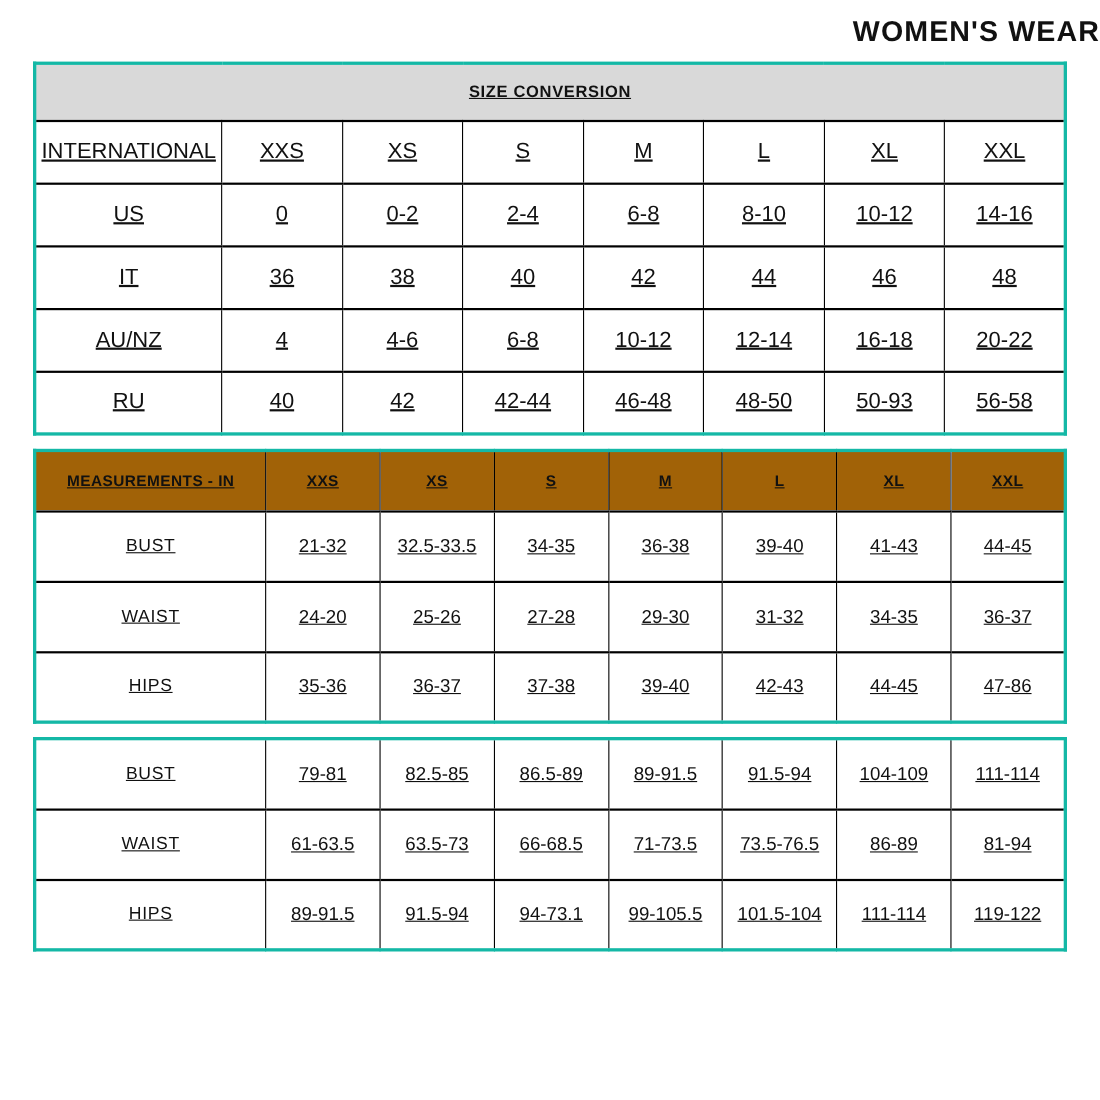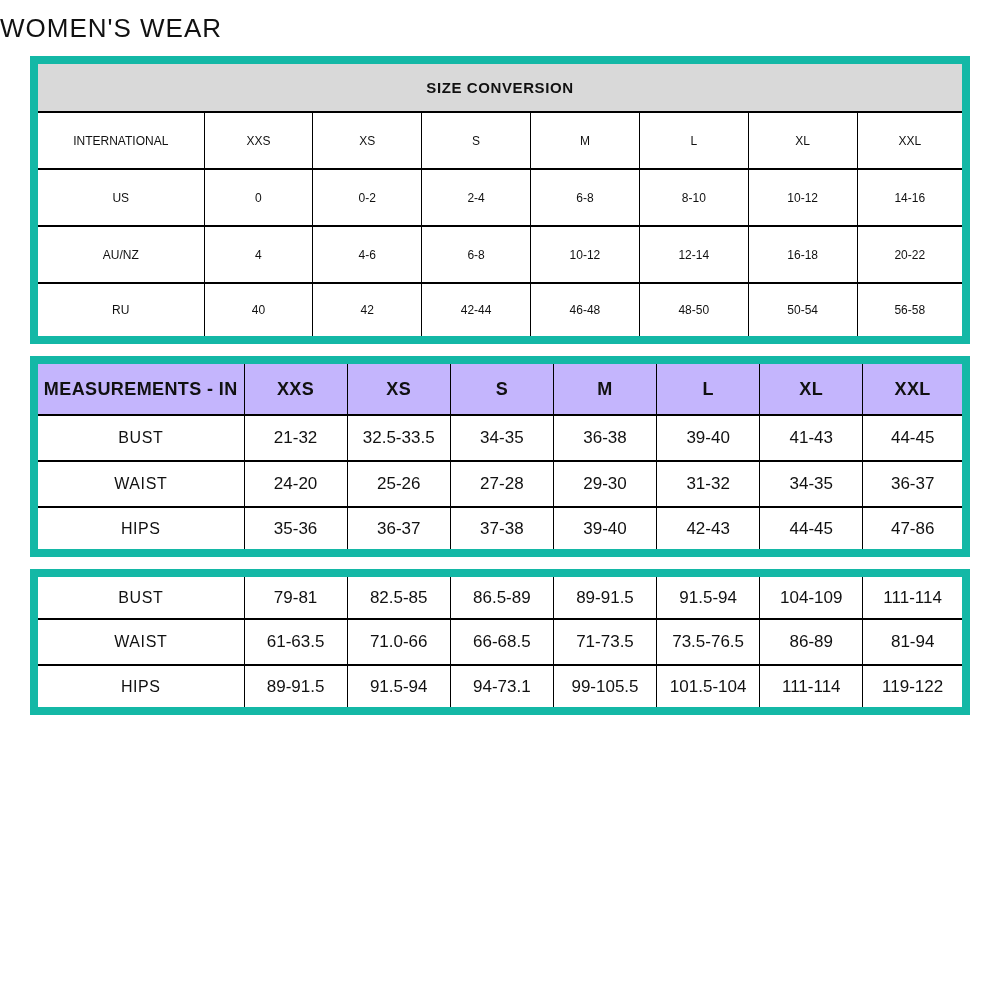--- a/index.html
+++ b/index.html
@@ -8,62 +8,63 @@
     background: #ffffff;
   }
   body {
     width: 1000px;
     height: 1000px;
     font-family: "Liberation Sans", sans-serif;
     color: #111111;
   }
   .page-title {
     margin: 13px 0 12px 0;
-    text-align: left;
+    text-align: right;
     font-size: 26px;
-    font-weight: normal;
+    font-weight: bold;
     letter-spacing: 1px;
     color: #111111;
   }
   table.tbl {
     width: 940px;
     margin: 0 auto 12px auto;
     border-collapse: collapse;
     table-layout: fixed;
-    border: 8px solid #14b8a6;
+    border: 3px solid #14b8a6;
+    text-decoration: underline;
   }
   table.tbl td {
     border-left: 1.5px solid #000000;
     border-right: 1.5px solid #000000;
     border-top: 2.5px solid #000000;
     border-bottom: 2.5px solid #000000;
     text-align: center;
     vertical-align: middle;
     padding: 0;
     overflow: hidden;
   }
   
   .t1 col.first { width: 170px; }
   .t1 tr { height: 57px; }
   .t1 tr.band-row { height: 52px; }
-  .t1 td { font-size: 12px; font-weight: normal; }
+  .t1 td { font-size: 20px; font-weight: normal; }
   td.band {
     background: #d9d9d9;
     font-weight: bold;
     font-size: 15px;
     letter-spacing: 0.6px;
   }
   
   .tm col.first { width: 210px; }
-  .tm tr { height: 46px; }
+  .tm tr { height: 64px; }
   .tm tr.head-row { height: 55px; }
   .tm tr.head-row td {
-    background: #c4b5fd;
+    background: #a16207;
     font-weight: bold;
-    font-size: 18px;
+    font-size: 14px;
     letter-spacing: 0.4px;
   }
   .tm td.lbl { font-size: 16px; letter-spacing: 0.6px; }
   .tm td.val { font-size: 17px; }
 </style>
 </head>
 <body>
 
 <div class="page-title">WOMEN'S WEAR</div>
 
@@ -96,37 +97,47 @@
     <td>US</td>
     <td>0</td>
     <td>0-2</td>
     <td>2-4</td>
     <td>6-8</td>
     <td>8-10</td>
     <td>10-12</td>
     <td>14-16</td>
   </tr>
   <tr>
+    <td>IT</td>
+    <td>36</td>
+    <td>38</td>
+    <td>40</td>
+    <td>42</td>
+    <td>44</td>
+    <td>46</td>
+    <td>48</td>
+  </tr>
+  <tr>
     <td>AU/NZ</td>
     <td>4</td>
     <td>4-6</td>
     <td>6-8</td>
     <td>10-12</td>
     <td>12-14</td>
     <td>16-18</td>
     <td>20-22</td>
   </tr>
   <tr>
     <td>RU</td>
     <td>40</td>
     <td>42</td>
     <td>42-44</td>
     <td>46-48</td>
     <td>48-50</td>
-    <td>50-54</td>
+    <td>50-93</td>
     <td>56-58</td>
   </tr>
 </tbody>
   </table>
 
 <table class="tbl tm">
   <colgroup>
       <col class="first">
       <col>
       <col>
@@ -198,21 +209,21 @@
     <td class="val">82.5-85</td>
     <td class="val">86.5-89</td>
     <td class="val">89-91.5</td>
     <td class="val">91.5-94</td>
     <td class="val">104-109</td>
     <td class="val">111-114</td>
   </tr>
   <tr>
     <td class="lbl">WAIST</td>
     <td class="val">61-63.5</td>
-    <td class="val">71.0-66</td>
+    <td class="val">63.5-73</td>
     <td class="val">66-68.5</td>
     <td class="val">71-73.5</td>
     <td class="val">73.5-76.5</td>
     <td class="val">86-89</td>
     <td class="val">81-94</td>
   </tr>
   <tr>
     <td class="lbl">HIPS</td>
     <td class="val">89-91.5</td>
     <td class="val">91.5-94</td>

